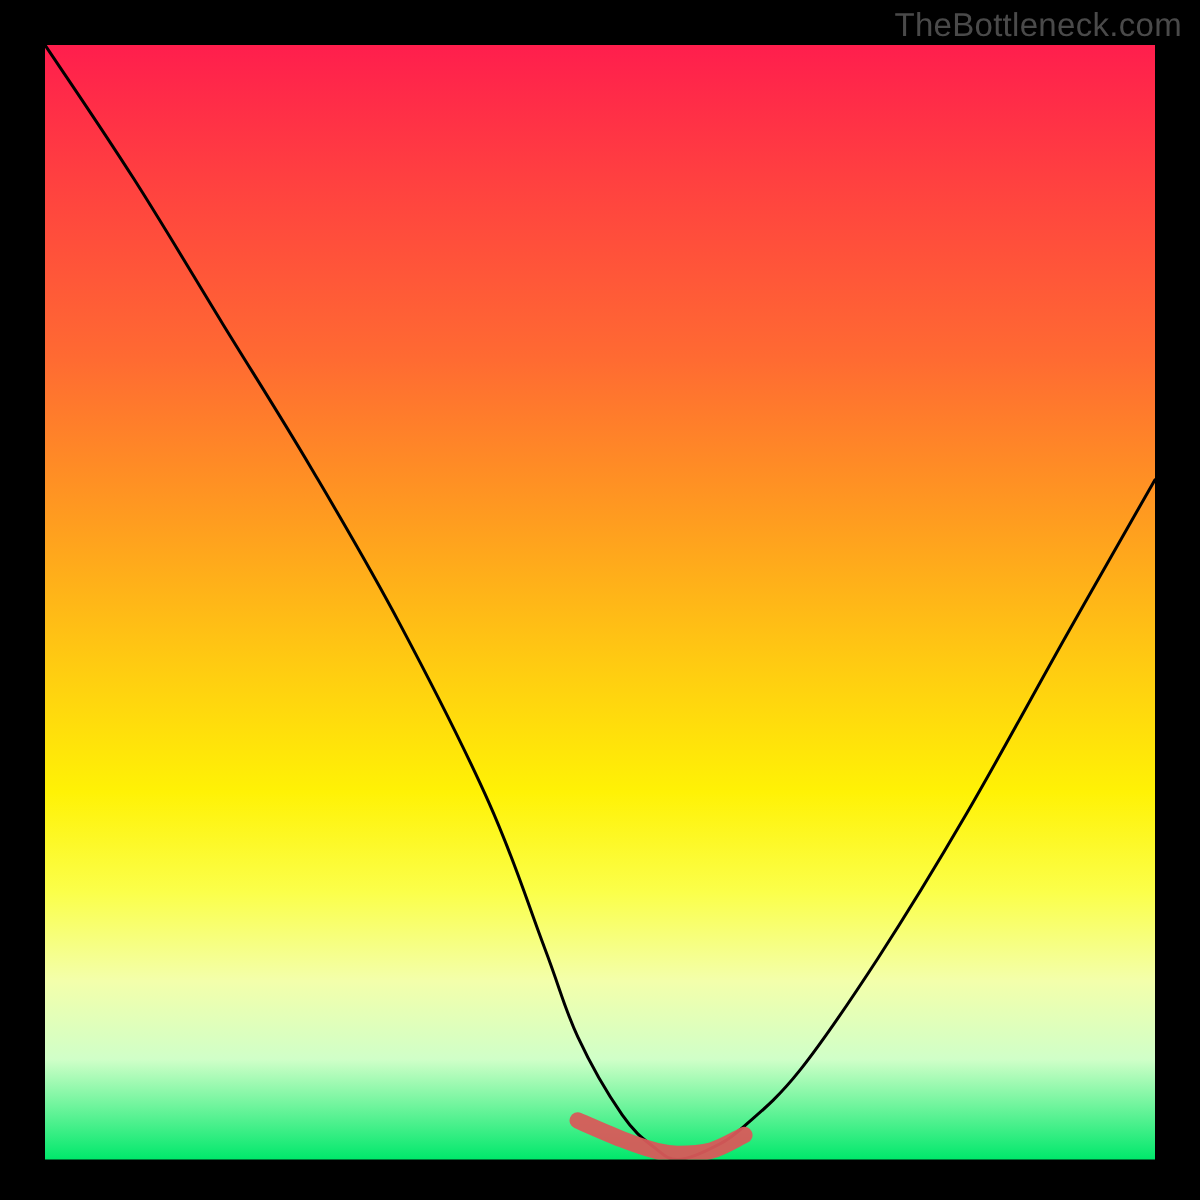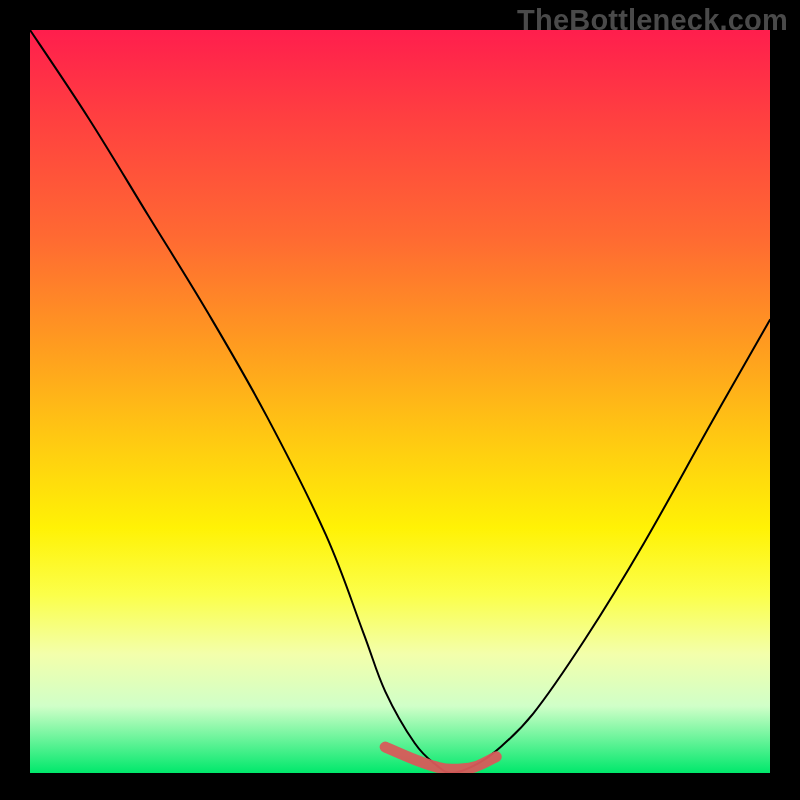--- a/index.html
+++ b/index.html
@@ -15,22 +15,22 @@
     position: relative;
     width: 800px;
     height: 800px;
     background: #000;
   }
   .watermark {
     position: absolute;
     top: 4px;
     right: 12px;
     color: #4a4a4a;
-    font-size: 29px;
-    font-weight: 700;
+    font-size: 22px;
+    font-weight: 400;
     letter-spacing: 0.2px;
     z-index: 20;
   }
   .plot-area {
     position: absolute;
     left: 30px;
     top: 30px;
     width: 740px;
     height: 743px;
     background: linear-gradient(

